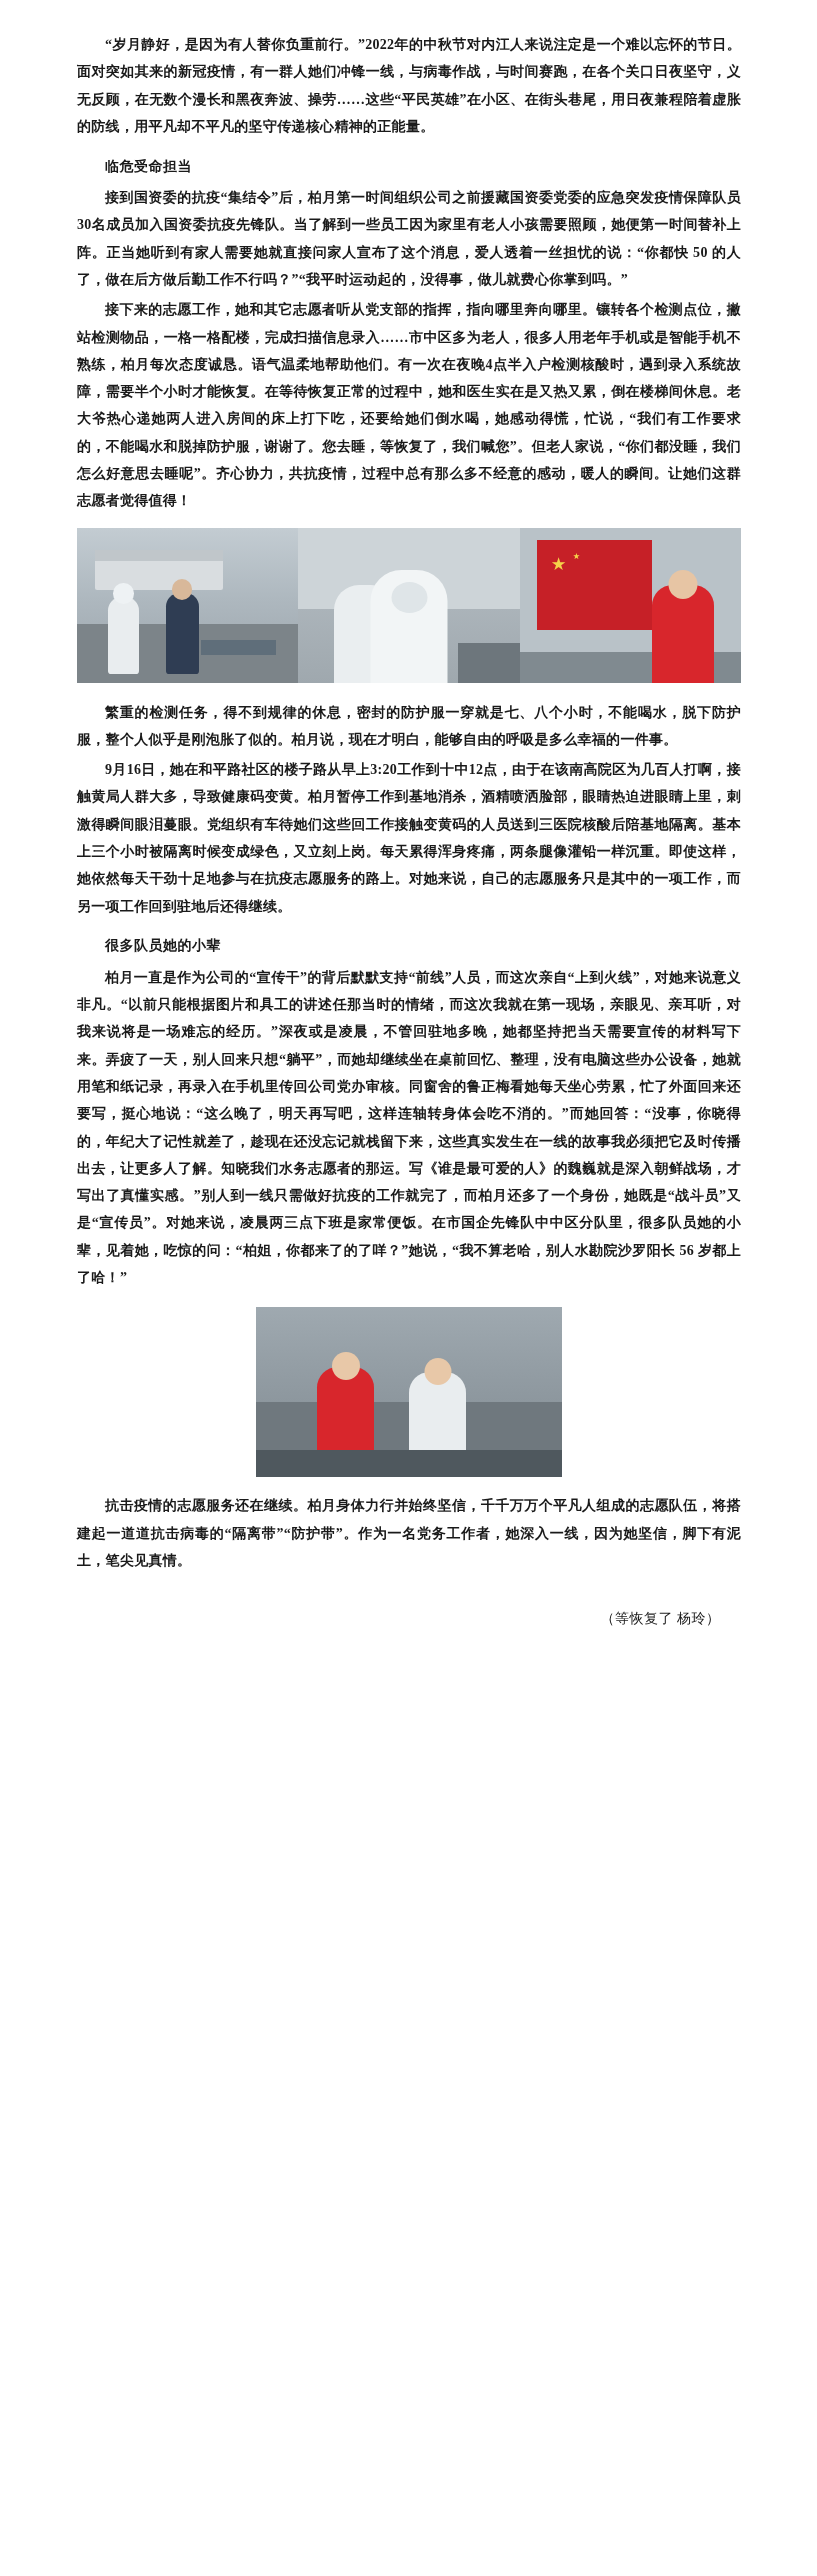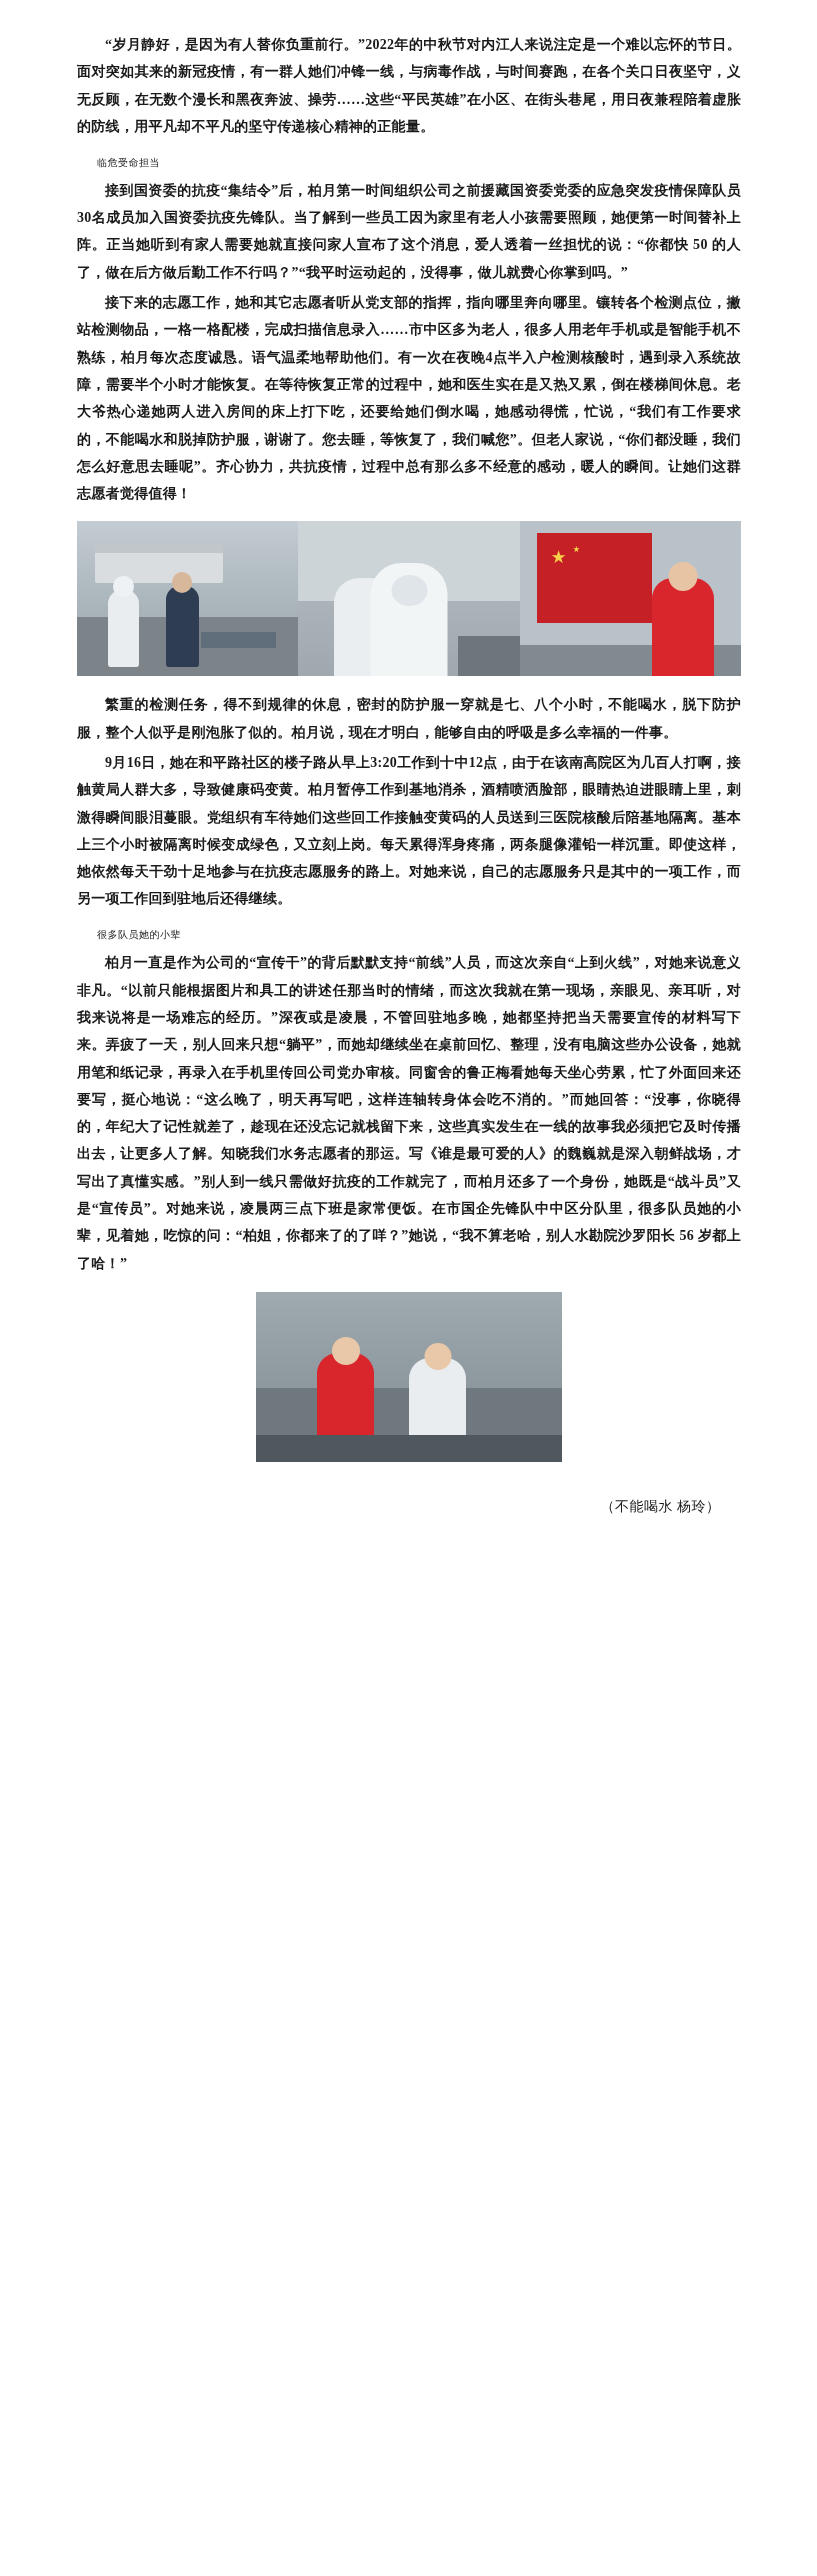--- a/index.html
+++ b/index.html
@@ -23,22 +23,22 @@
     font-size: 14px;
     line-height: 1.95;
     text-align: justify;
     text-justify: inter-ideograph;
     text-indent: 2em;
     margin: 0 0 3.1px 0;
     letter-spacing: 0.3px;
     font-weight: bold;
   }
   h2.section-title {
-    font-size: 10px;
-    font-weight: normal;
+    font-size: 14px;
+    font-weight: bold;
     margin: 13.4px 0 5.2px 0;
     text-indent: 2em;
     letter-spacing: 0.5px;
     line-height: 1.8;
   }
   .figure {
     margin: 13.4px 0 15.5px 0;
     text-align: center;
   }
   .photo-row {
@@ -158,17 +158,18 @@
   <p class="para">柏月一直是作为公司的“宣传干”的背后默默支持“前线”人员，而这次亲自“上到火线”，对她来说意义非凡。“以前只能根据图片和具工的讲述任那当时的情绪，而这次我就在第一现场，亲眼见、亲耳听，对我来说将是一场难忘的经历。”深夜或是凌晨，不管回驻地多晚，她都坚持把当天需要宣传的材料写下来。弄疲了一天，别人回来只想“躺平”，而她却继续坐在桌前回忆、整理，没有电脑这些办公设备，她就用笔和纸记录，再录入在手机里传回公司党办审核。同窗舍的鲁正梅看她每天坐心劳累，忙了外面回来还要写，挺心地说：“这么晚了，明天再写吧，这样连轴转身体会吃不消的。”而她回答：“没事，你晓得的，年纪大了记性就差了，趁现在还没忘记就栈留下来，这些真实发生在一线的故事我必须把它及时传播出去，让更多人了解。知晓我们水务志愿者的那运。写《谁是最可爱的人》的魏巍就是深入朝鲜战场，才写出了真懂实感。”别人到一线只需做好抗疫的工作就完了，而柏月还多了一个身份，她既是“战斗员”又是“宣传员”。对她来说，凌晨两三点下班是家常便饭。在市国企先锋队中中区分队里，很多队员她的小辈，见着她，吃惊的问：“柏姐，你都来了的了咩？”她说，“我不算老哈，别人水勘院沙罗阳长 56 岁都上了哈！”</p>
 
   <div class="bigphoto">
     <div class="bgtop"></div>
       <div class="bgbot"></div>
     <div class="pA"></div>
       <div class="pB"></div>
       <div class="table"></div>
   </div>
 
+  <p class="para">抗击疫情的志愿服务还在继续。柏月身体力行并始终坚信，千千万万个平凡人组成的志愿队伍，将搭建起一道道抗击病毒的“隔离带”“防护带”。作为一名党务工作者，她深入一线，因为她坚信，脚下有泥土，笔尖见真情。</p>
 
-  <div class="signature">（不能喝水 杨玲）</div>
+  <div class="signature">（等恢复了 杨玲）</div>
 
 </div>
 
 
 </body></html>

